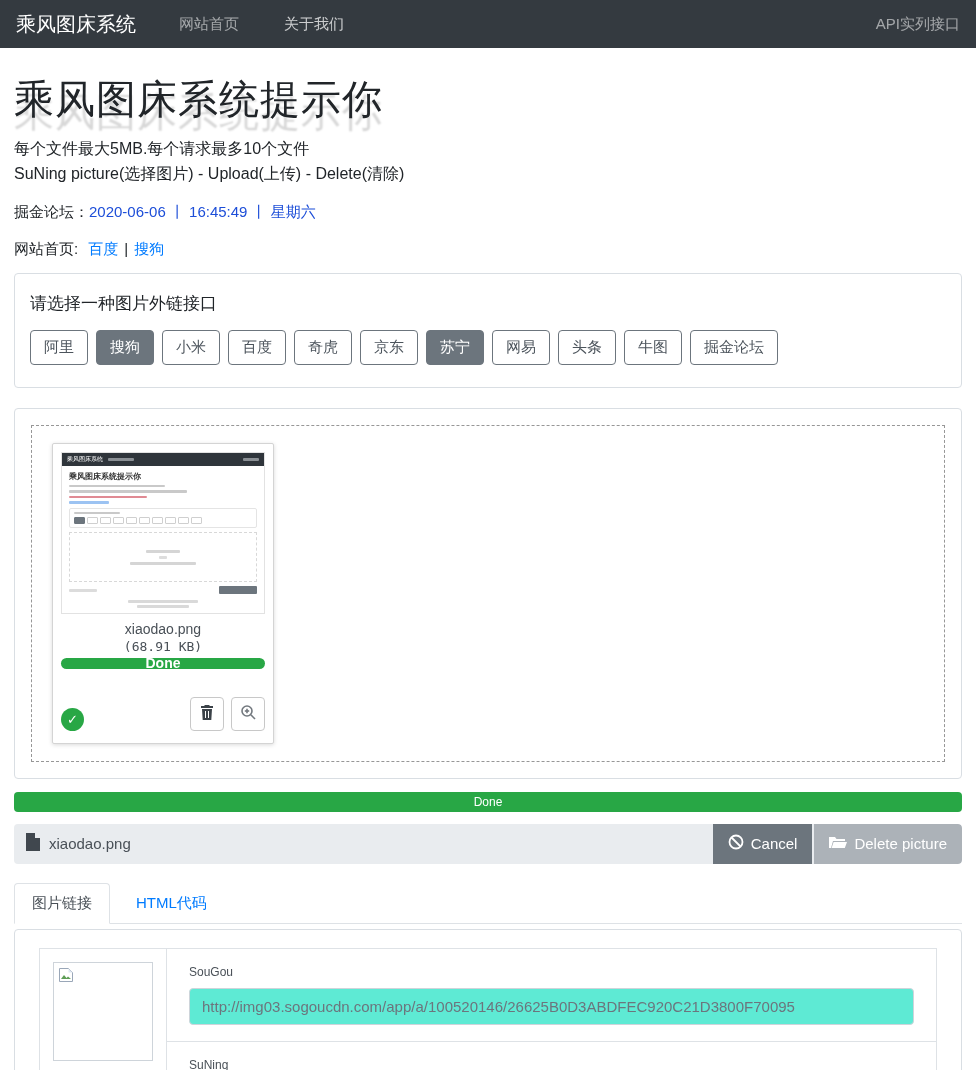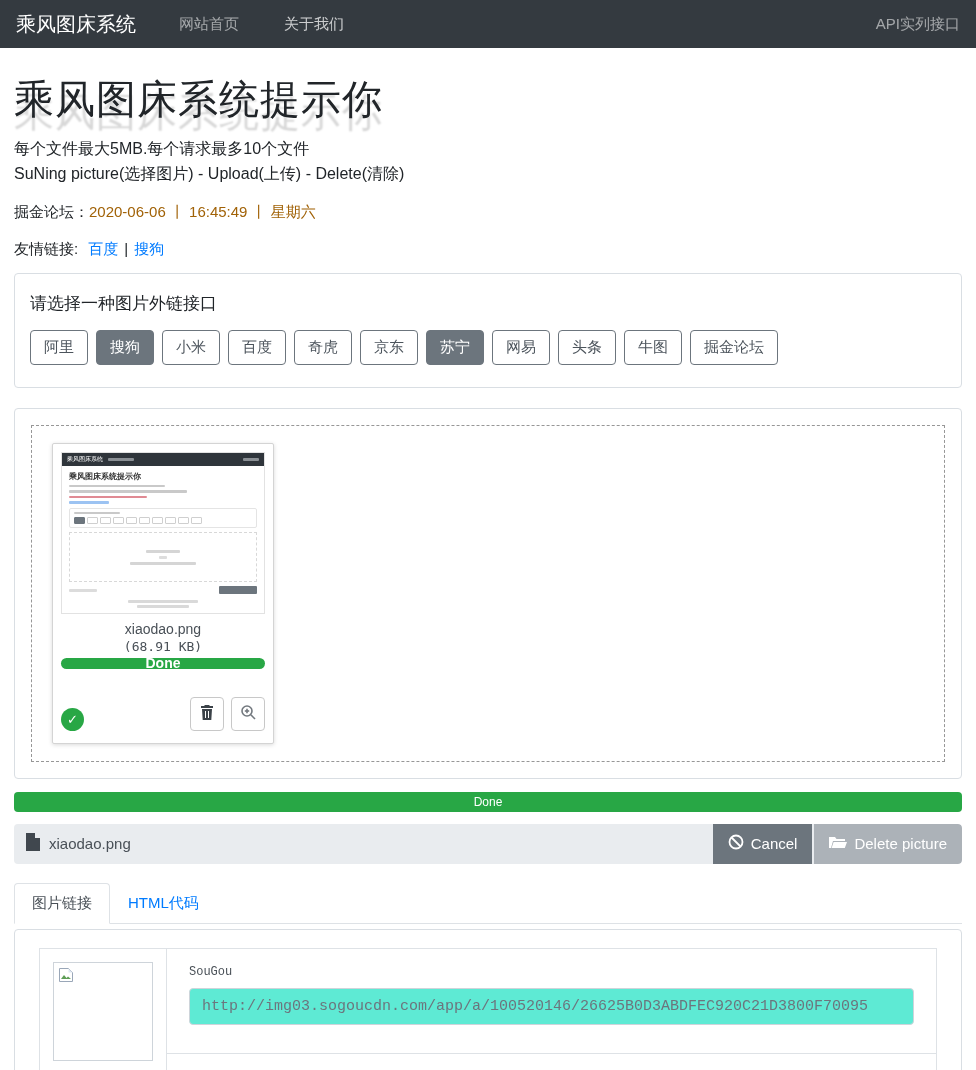--- a/index.html
+++ b/index.html
@@ -19,21 +19,21 @@
   .container { padding:10px 14px 0; }
 
   
   h1.page-title {
     font-size:40px; font-weight:500; margin:14px 0 10px; letter-spacing:1px;
     text-shadow:0 13px 2px rgba(0,0,0,0.16);
   }
   .sub-line { font-size:16px; line-height:1.55; color:#212529; }
 
   .time-row { margin-top:16px; font-size:15px; }
-  .time-value { color:#a16207; }
+  .time-value { color:#1d4ed8; }
   .links-row { margin-top:18px; font-size:15px; }
   .links-row a { color:#007bff; text-decoration:none; margin:0 6px; }
   .links-row .sep { color:#212529; }
 
   
   .card { border:1px solid #d9dee3; border-radius:4px; }
   .card.iface { margin-top:14px; padding:18px 15px 22px; }
   .iface-title { font-size:17px; margin-bottom:15px; }
   .btn-iface {
     display:inline-block; padding:7px 13px; margin-right:8px; font-size:15px;
@@ -98,33 +98,33 @@
   .file-display { flex:1; display:flex; align-items:center; padding:0 12px; gap:9px; cursor:pointer; }
   .file-name { font-size:15px; color:#495057; }
   .btn-cancel, .btn-select {
     display:flex; align-items:center; gap:7px; padding:0 15px; font-size:15px; color:#fff;
     border:none; cursor:pointer; font-family:inherit;
   }
   .btn-cancel { background:#6c757d; }
   .btn-select { background:#acb2b8; margin-left:2px; border-radius:0 4px 4px 0; }
 
   
-  .tabs { margin-top:19px; display:flex; border-bottom:1px solid #dee2e6; }
+  .tabs { margin-top:19px; display:flex; border-bottom:1px solid #dee2e6;gap:8px; }
   .tab { padding:10px 17px; font-size:15px; cursor:pointer; border:1px solid transparent;
          border-radius:4px 4px 0 0; margin-bottom:-1px; text-decoration:none; }
   .tab.active { color:#495057; background:#fff; border-color:#dee2e6 #dee2e6 #fff; }
   .tab.inactive { color:#007bff; }
 
   
   .card.links-panel { margin-top:5px; padding:18px 24px; height:210px; }
   .result-box { border:1px solid #dee2e6; display:flex; align-items:stretch; }
   .result-thumb-cell { width:127px; border-right:1px solid #dee2e6; padding:13px; }
   .thumb-box { width:100px; height:99px; border:1px solid #ced4da; padding:4px; }
   .result-fields { flex:1; }
-  .field-row { padding:16px 22px 28px;font-family:Liberation Mono, monospace; }
+  .field-row { padding:16px 22px 16px; }
   .field-row.first { border-bottom:1px solid #dee2e6; }
   .field-label { font-size:12px; color:#495057; margin-bottom:9px; }
   .field-input { width:100%; height:37px; border:1px solid #ced4da; border-radius:4px;
                  padding:0 12px; font-size:15px; color:#6c757d; font-family:inherit; background:#5eead4; }
 </style>
 </head>
 <body>
 
 <nav class="navbar">
   <a class="brand" href="#">乘风图床系统</a>
@@ -138,21 +138,21 @@
 
   <h1 class="page-title">乘风图床系统提示你</h1>
   <div class="sub-line">每个文件最大5MB.每个请求最多10个文件</div>
   <div class="sub-line">SuNing picture(选择图片) - Upload(上传) - Delete(清除)</div>
 
   <div class="time-row">
     <span>掘金论坛：</span><span class="time-value">2020-06-06 丨 16:45:49 丨 星期六</span>
   </div>
 
   <div class="links-row">
-    <span>友情链接:</span>
+    <span>网站首页:</span>
     <a href="#">百度</a><span class="sep">|</span><a href="#">搜狗</a>
   </div>
 
   <div class="card iface">
     <div class="iface-title">请选择一种图片外链接口</div>
     <div>
       <button class="btn-iface">阿里</button><button class="btn-iface active">搜狗</button><button class="btn-iface">小米</button><button class="btn-iface">百度</button><button class="btn-iface">奇虎</button><button class="btn-iface">京东</button><button class="btn-iface active">苏宁</button><button class="btn-iface">网易</button><button class="btn-iface">头条</button><button class="btn-iface">牛图</button><button class="btn-iface">掘金论坛</button>
     </div>
   </div>
 

